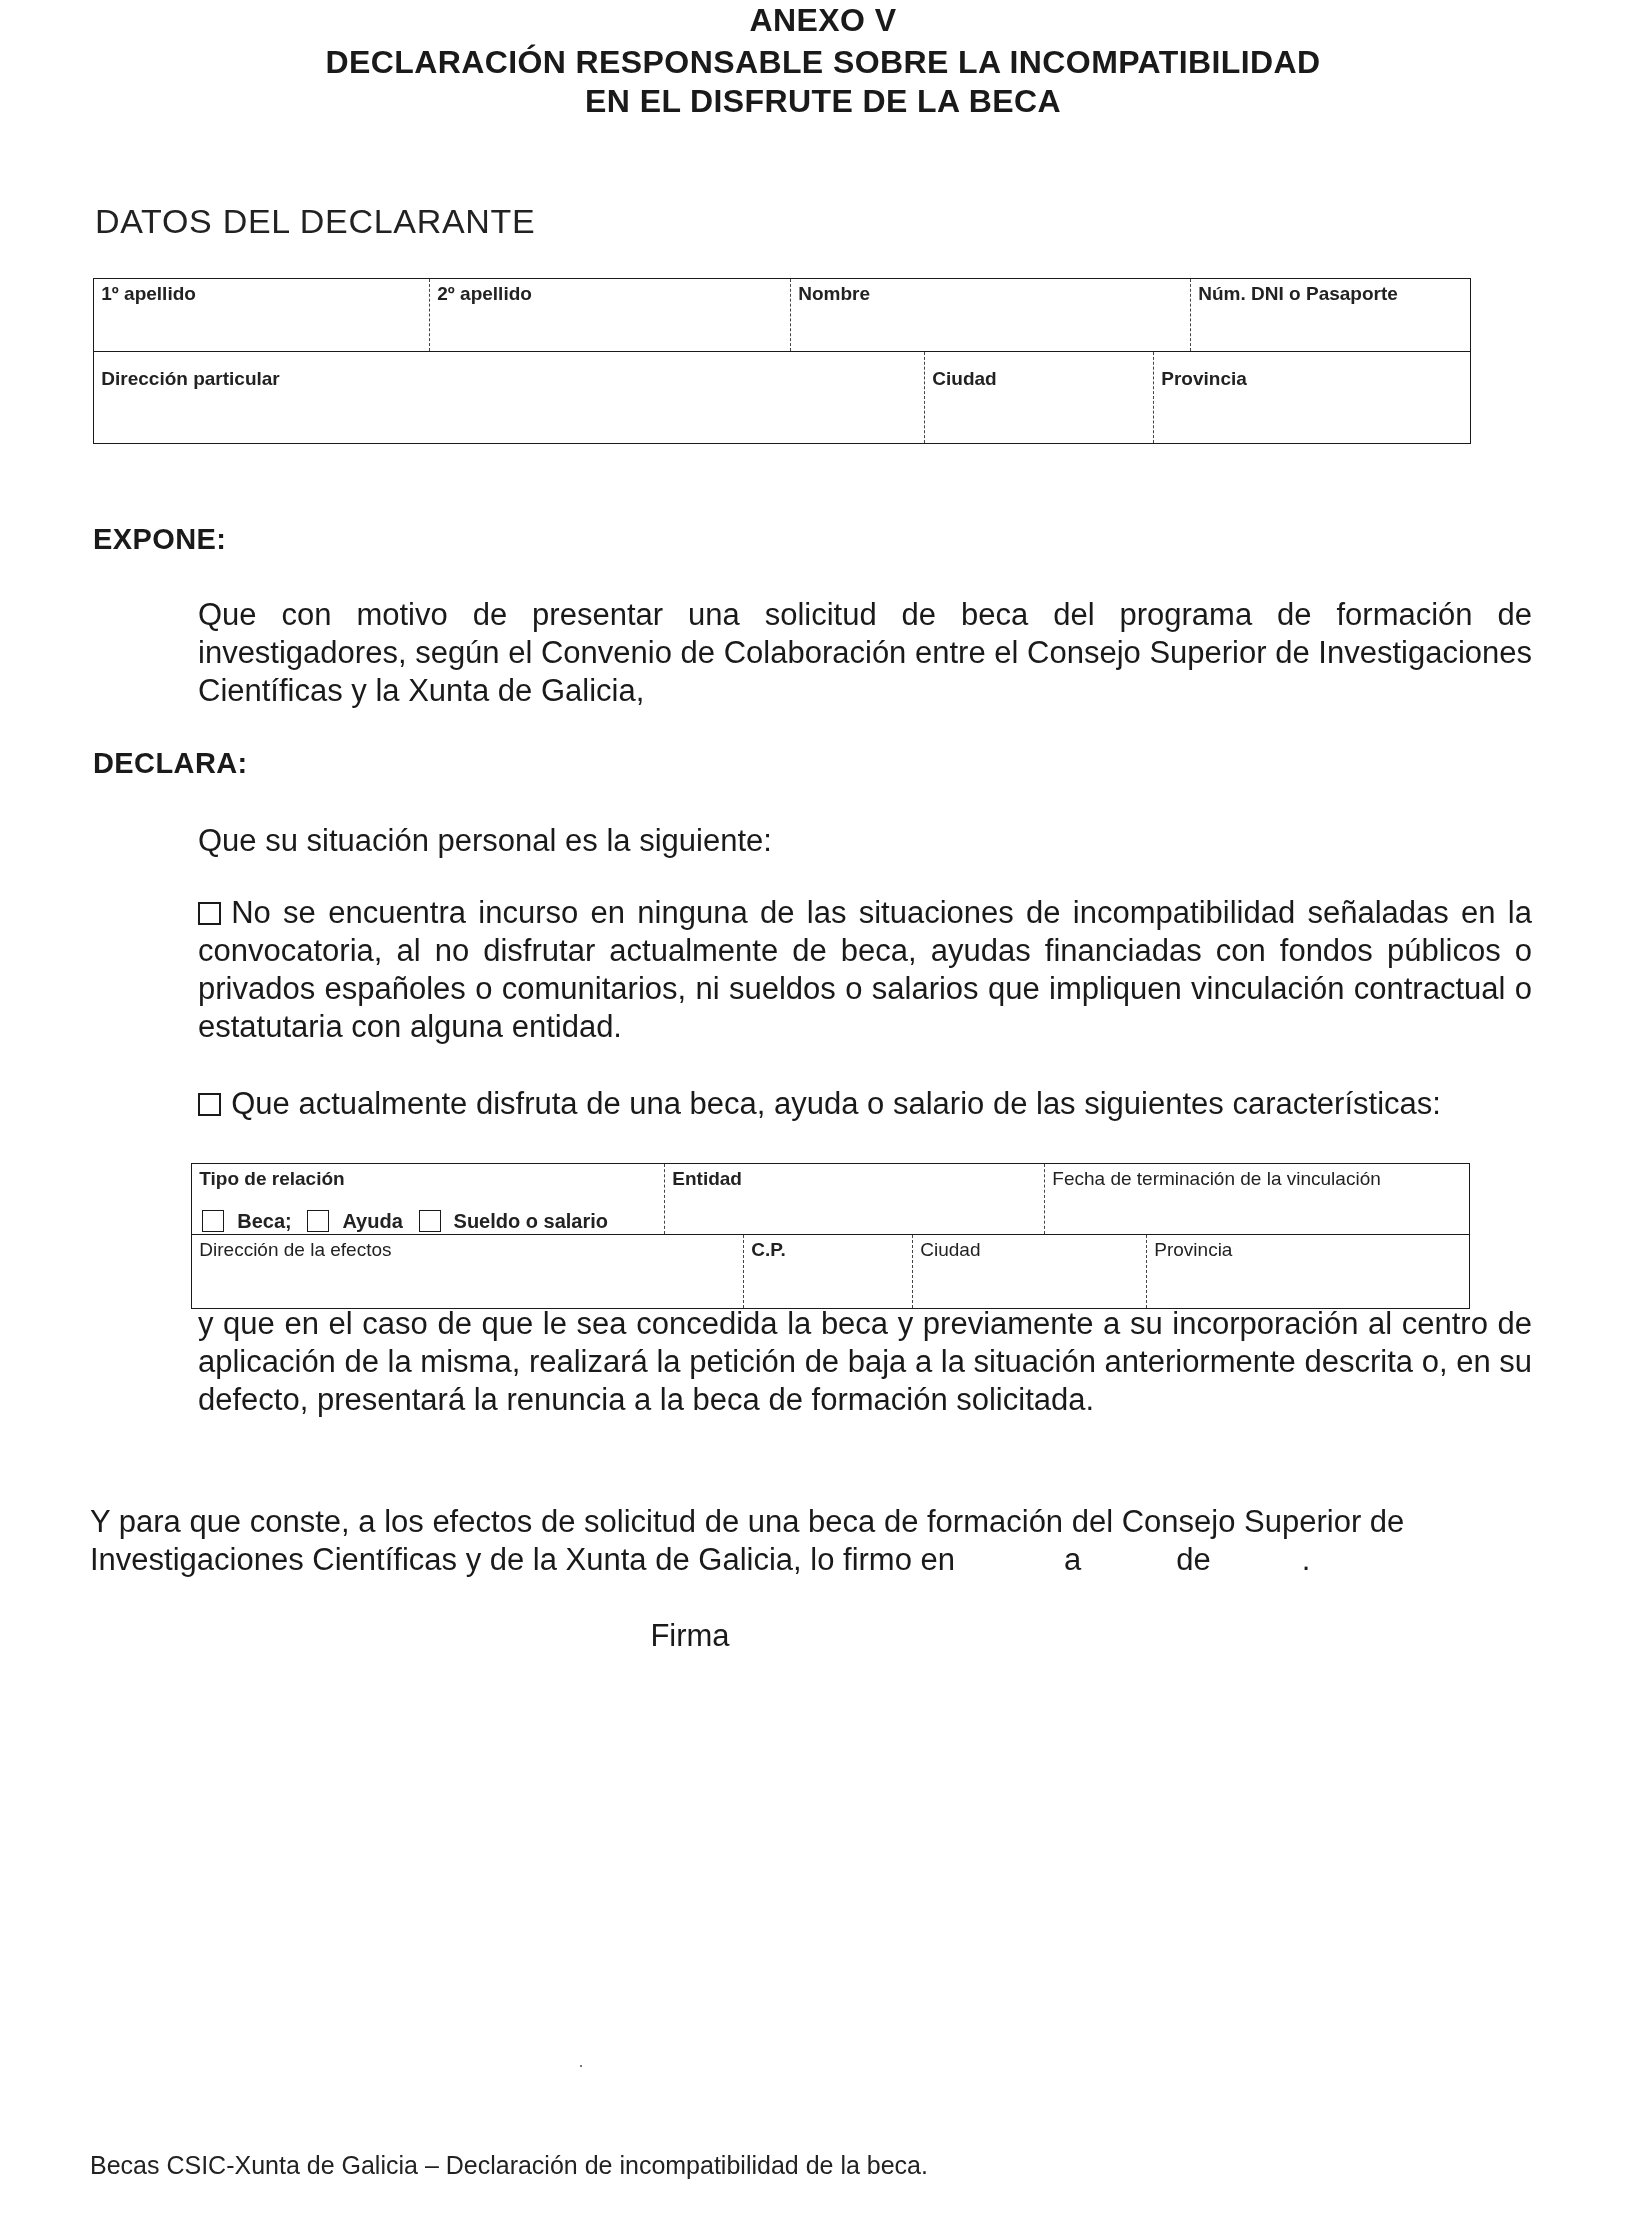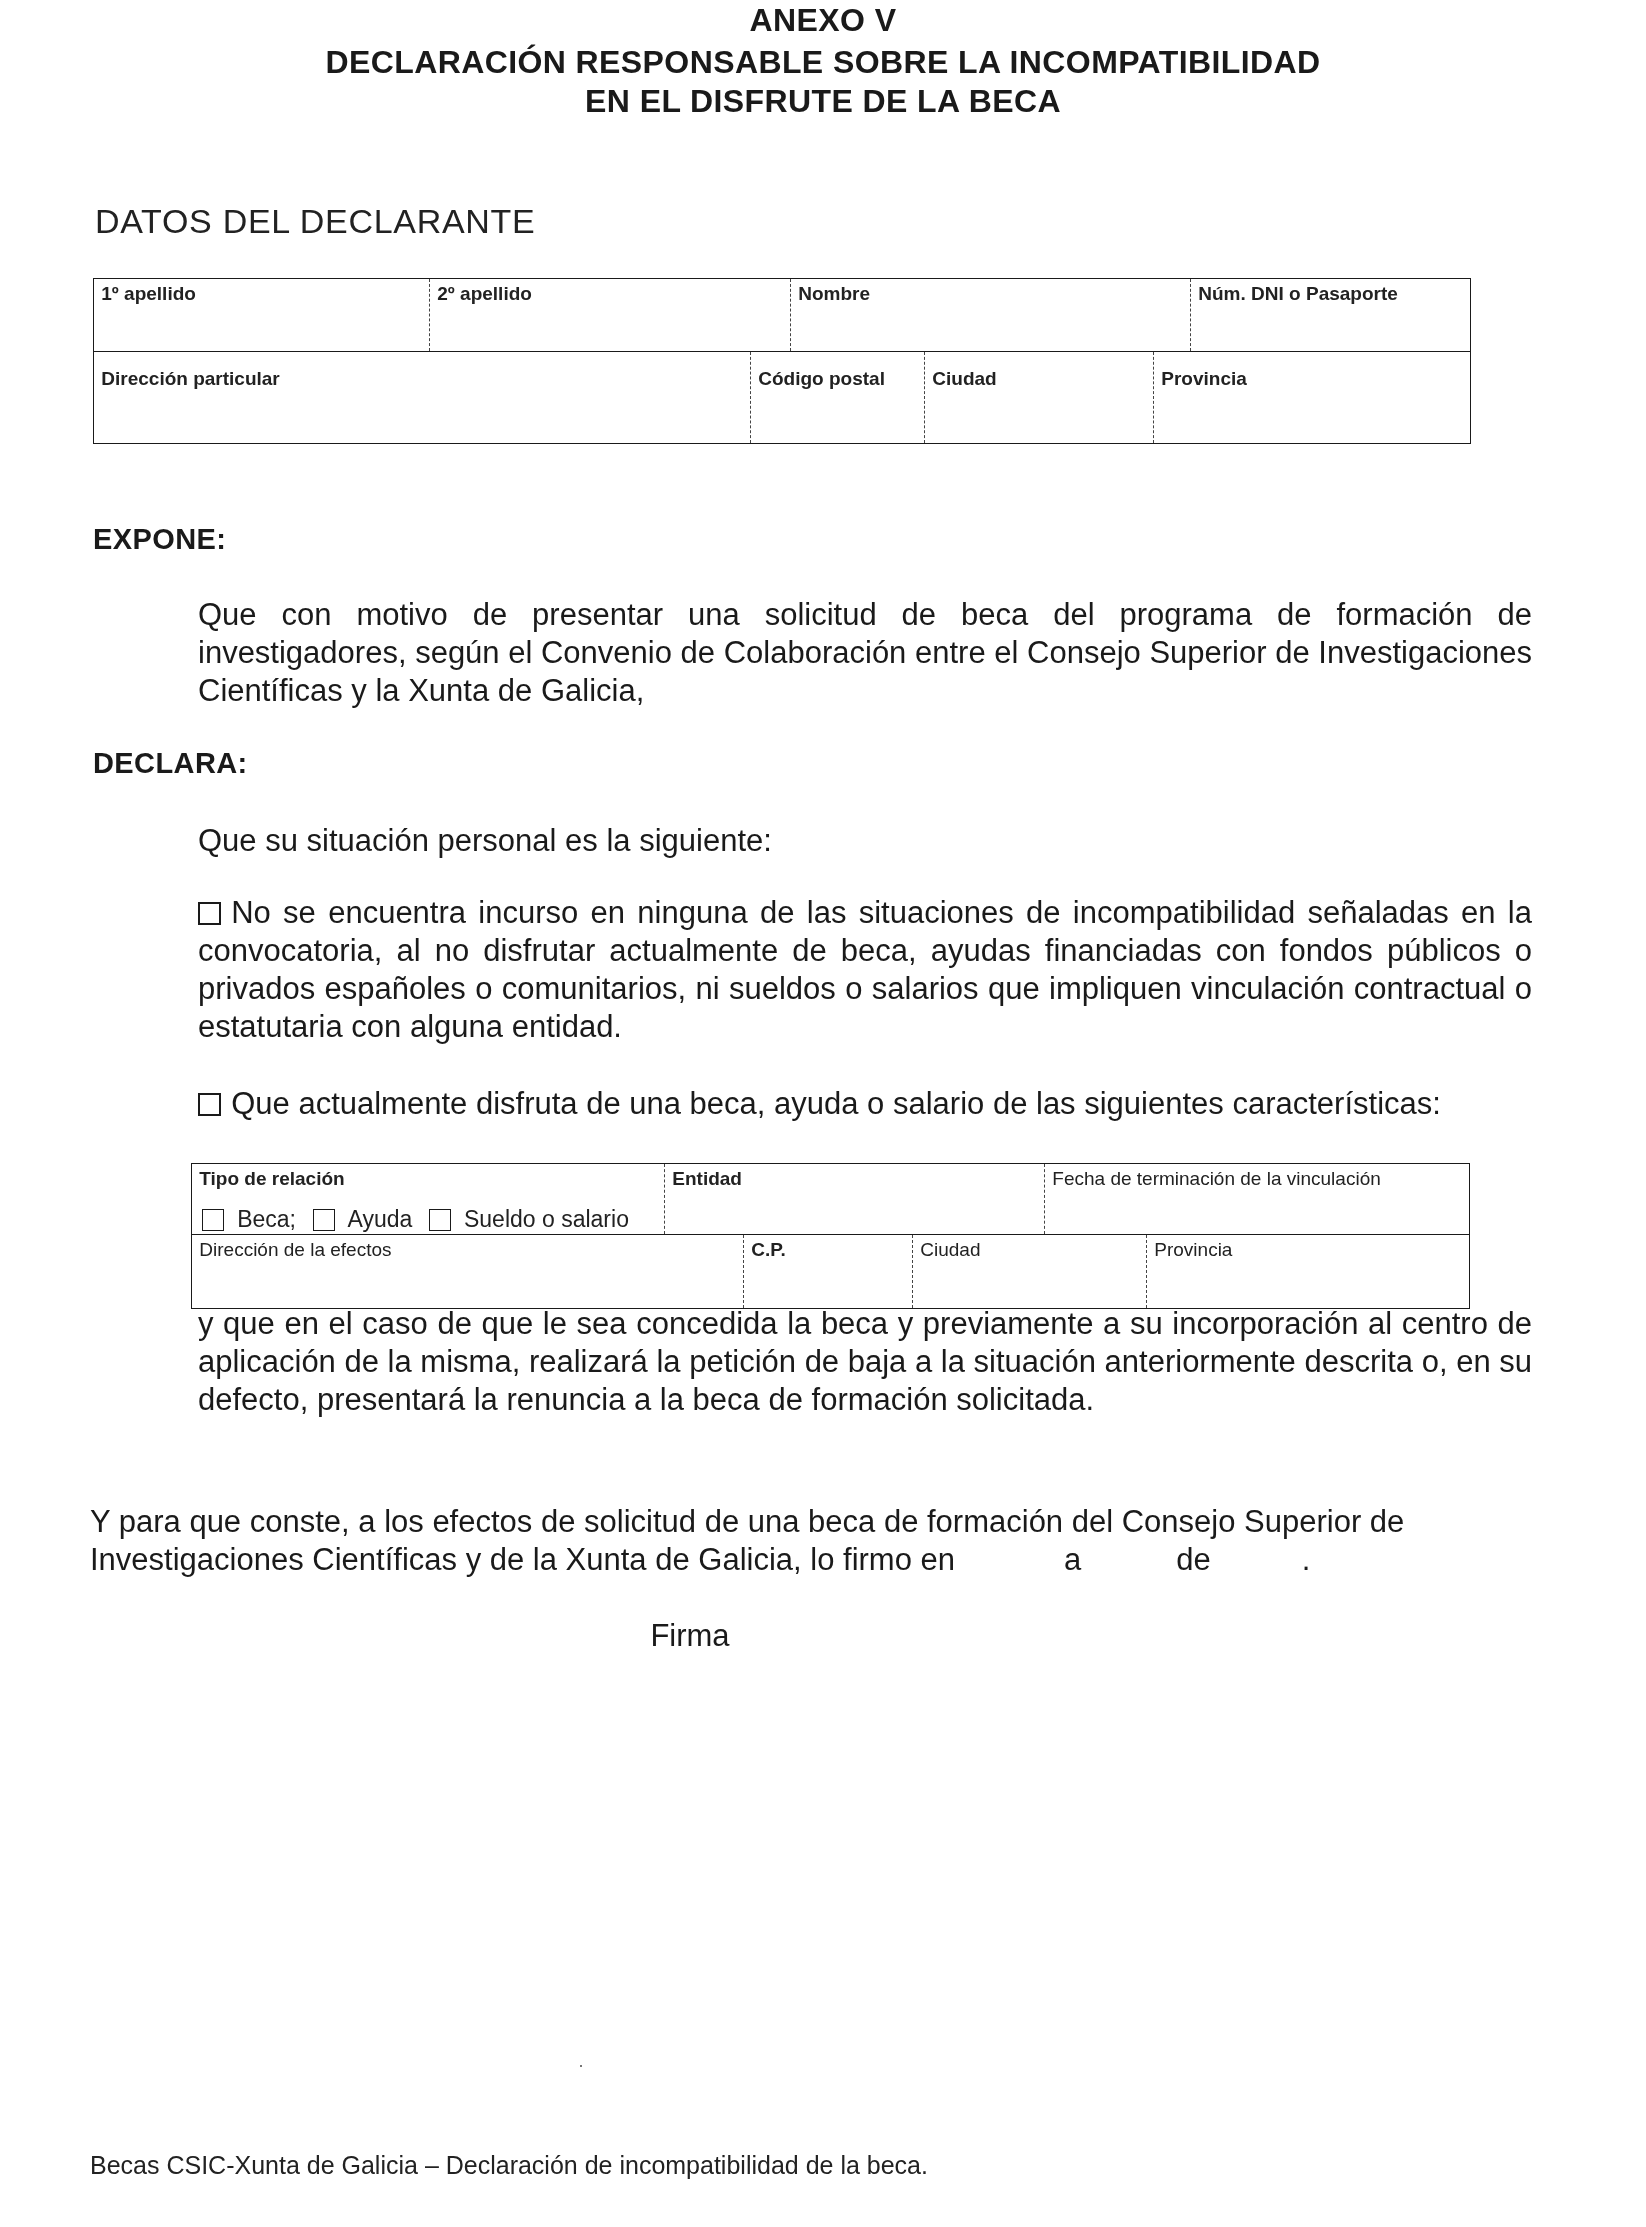--- a/index.html
+++ b/index.html
@@ -107,22 +107,22 @@
       height: 22px;
       border-width: 1.8px;
       margin-right: 13px;
       vertical-align: -4.4px;
     }
 
     .tipo-options {
       position: absolute;
       left: 10.2px;
       bottom: 1.5px;
-      font-size: 23px;
-      font-weight: normal;
+      font-size: 20px;
+      font-weight: bold;
       white-space: nowrap;
     }
     .tipo-options .opt { margin-right: 10.2px; }
 
     .table2 .cell { font-size: 19px; }
     .table2 .cell.light { font-weight: normal; }
 
     .footer {
       position: absolute;
       left: 90px;
@@ -163,24 +163,20 @@
       <input class="field" type="text" value="" style="">
     </div>
     <div class="cell sep" style="left:1096px; right:0;">
       <span class="lbl">Núm. DNI o Pasaporte</span>
       <input class="field" type="text" value="" style="">
     </div>
   </div>
   <div class="form-row" style="top:73px; bottom:0;">
     <div class="cell" style="left:0; width:656px; padding-top:16px;">
       <span class="lbl">Dirección particular</span>
-      <input class="field" type="text" value="" style="">
-    </div>
-    <div class="cell sep" style="left:656px; width:175px; padding-top:16px;">
-      <span class="lbl">Código postal</span>
       <input class="field" type="text" value="" style="">
     </div>
     <div class="cell sep" style="left:830px; width:229px; padding-top:16px;">
       <span class="lbl">Ciudad</span>
       <input class="field" type="text" value="" style="">
     </div>
     <div class="cell sep" style="left:1059px; right:0; padding-top:16px;">
       <span class="lbl">Provincia</span>
       <input class="field" type="text" value="" style="">
     </div>

